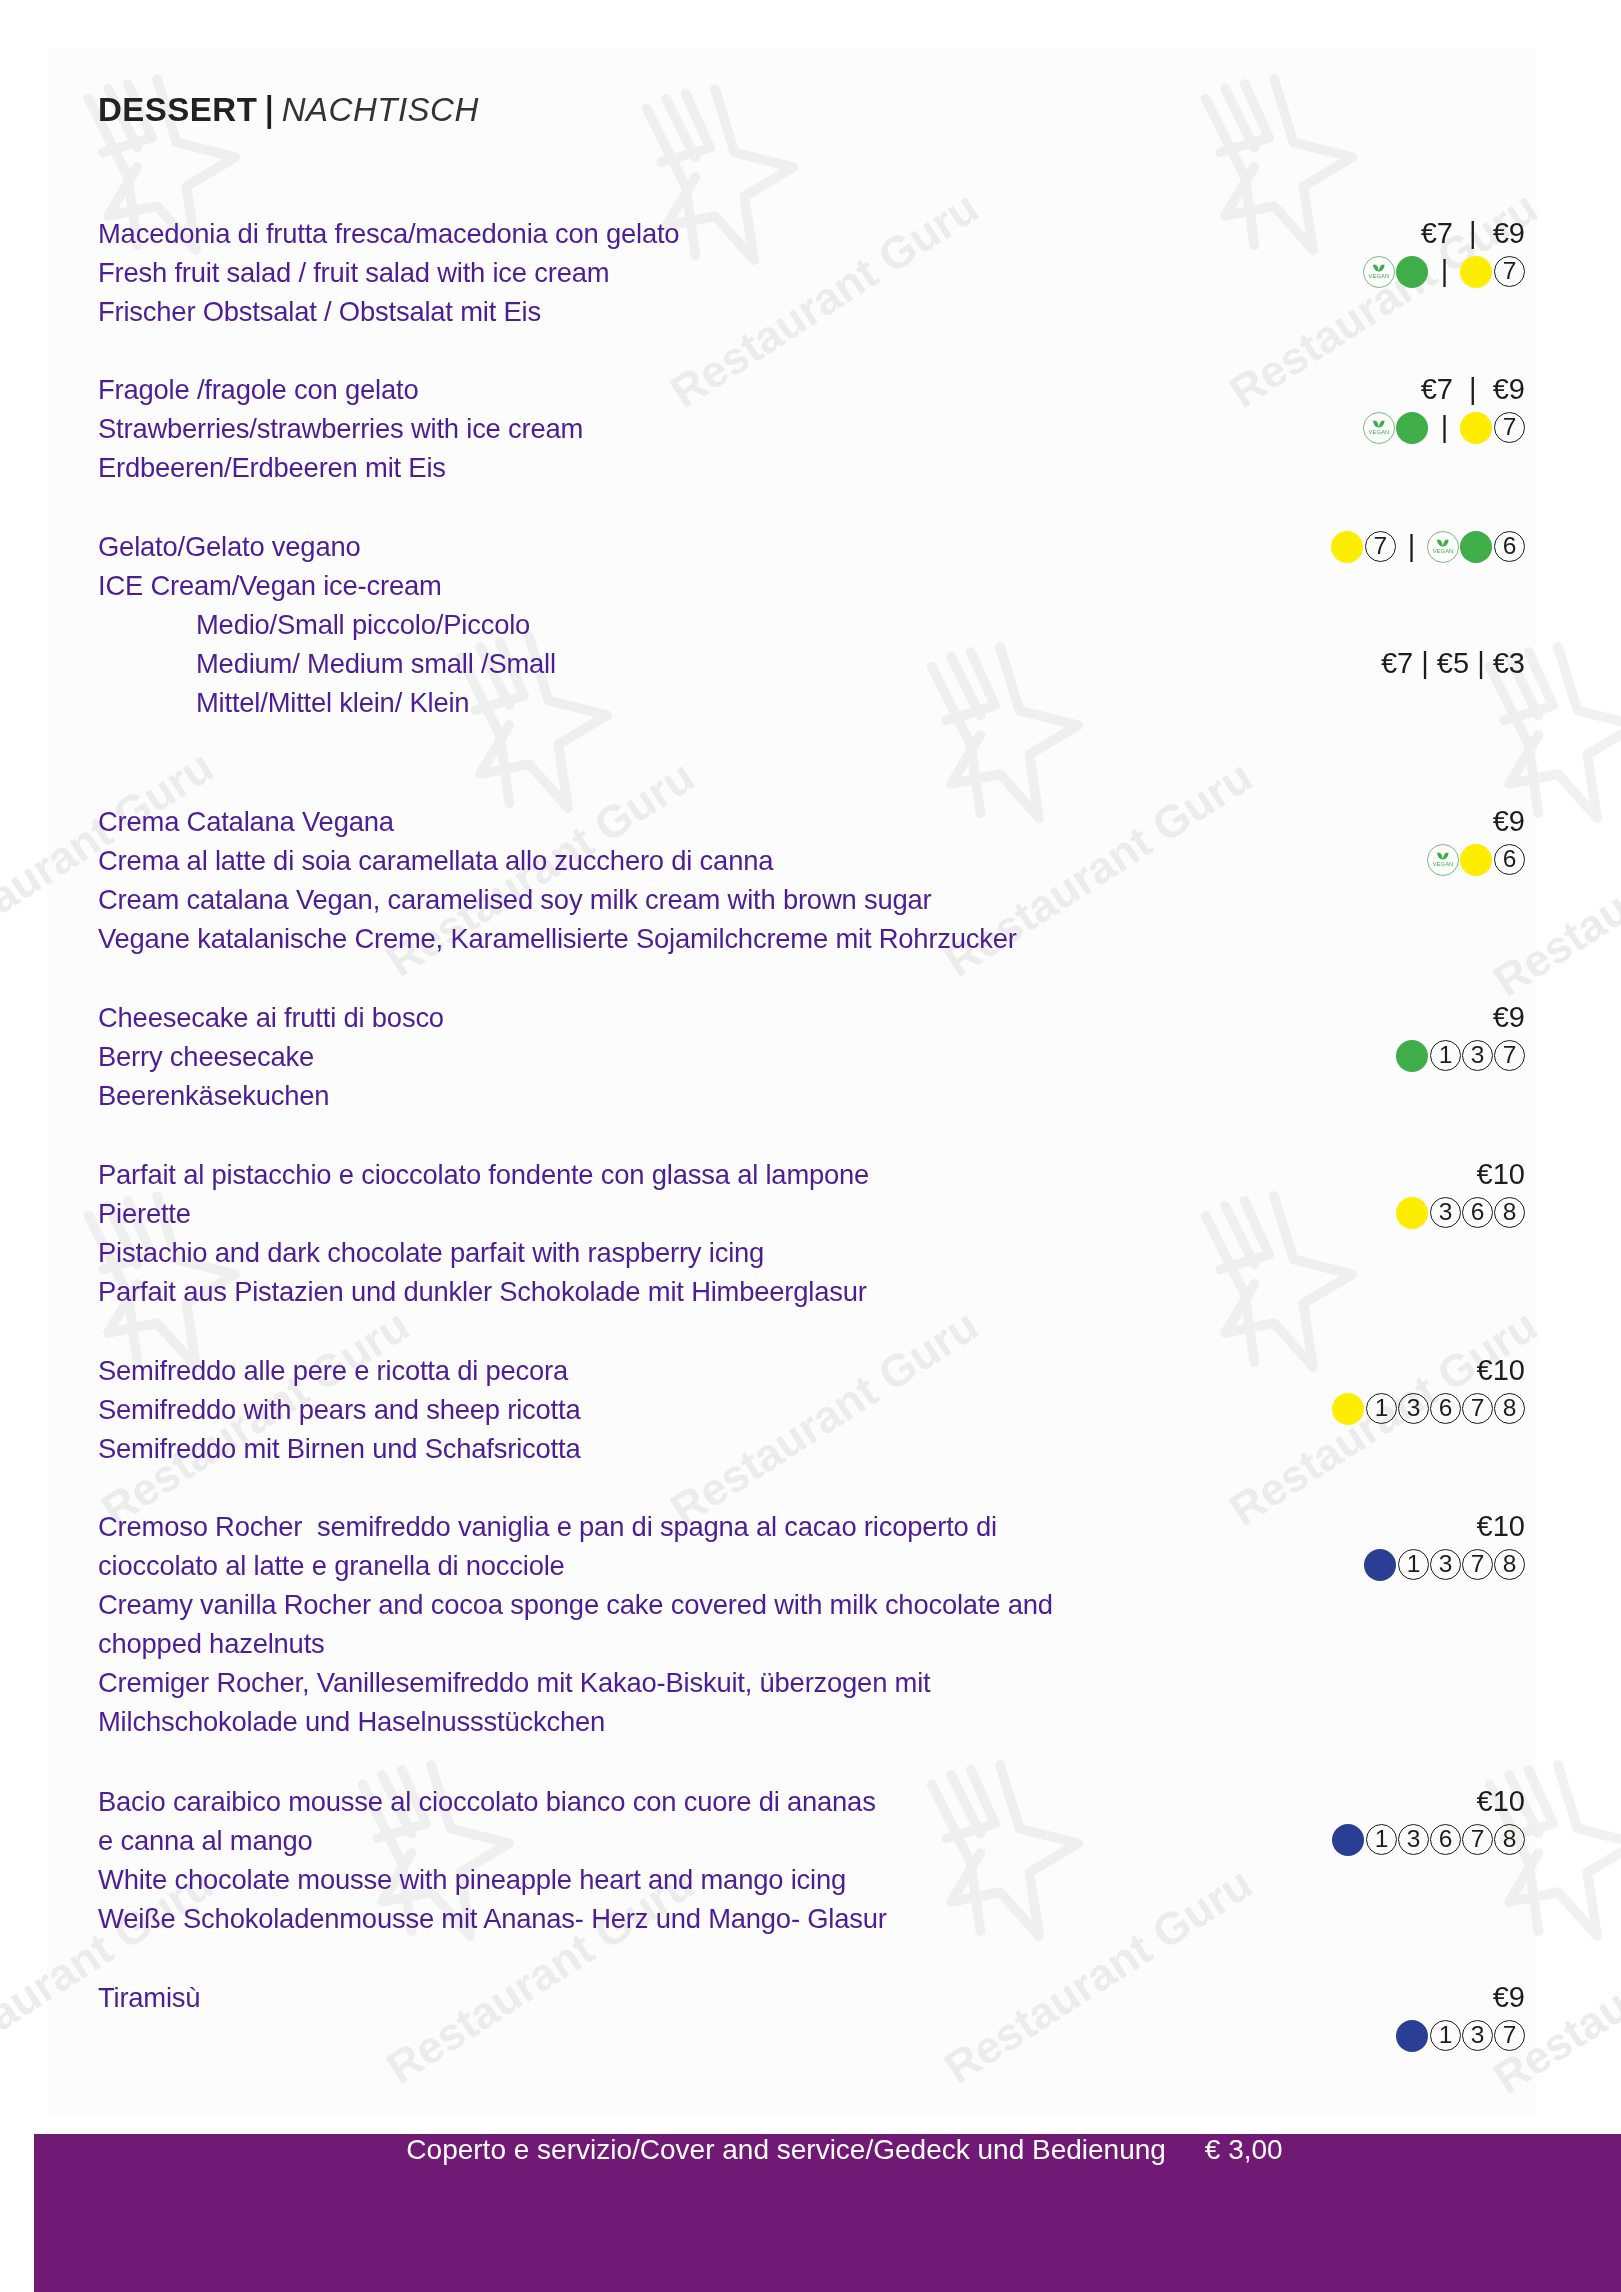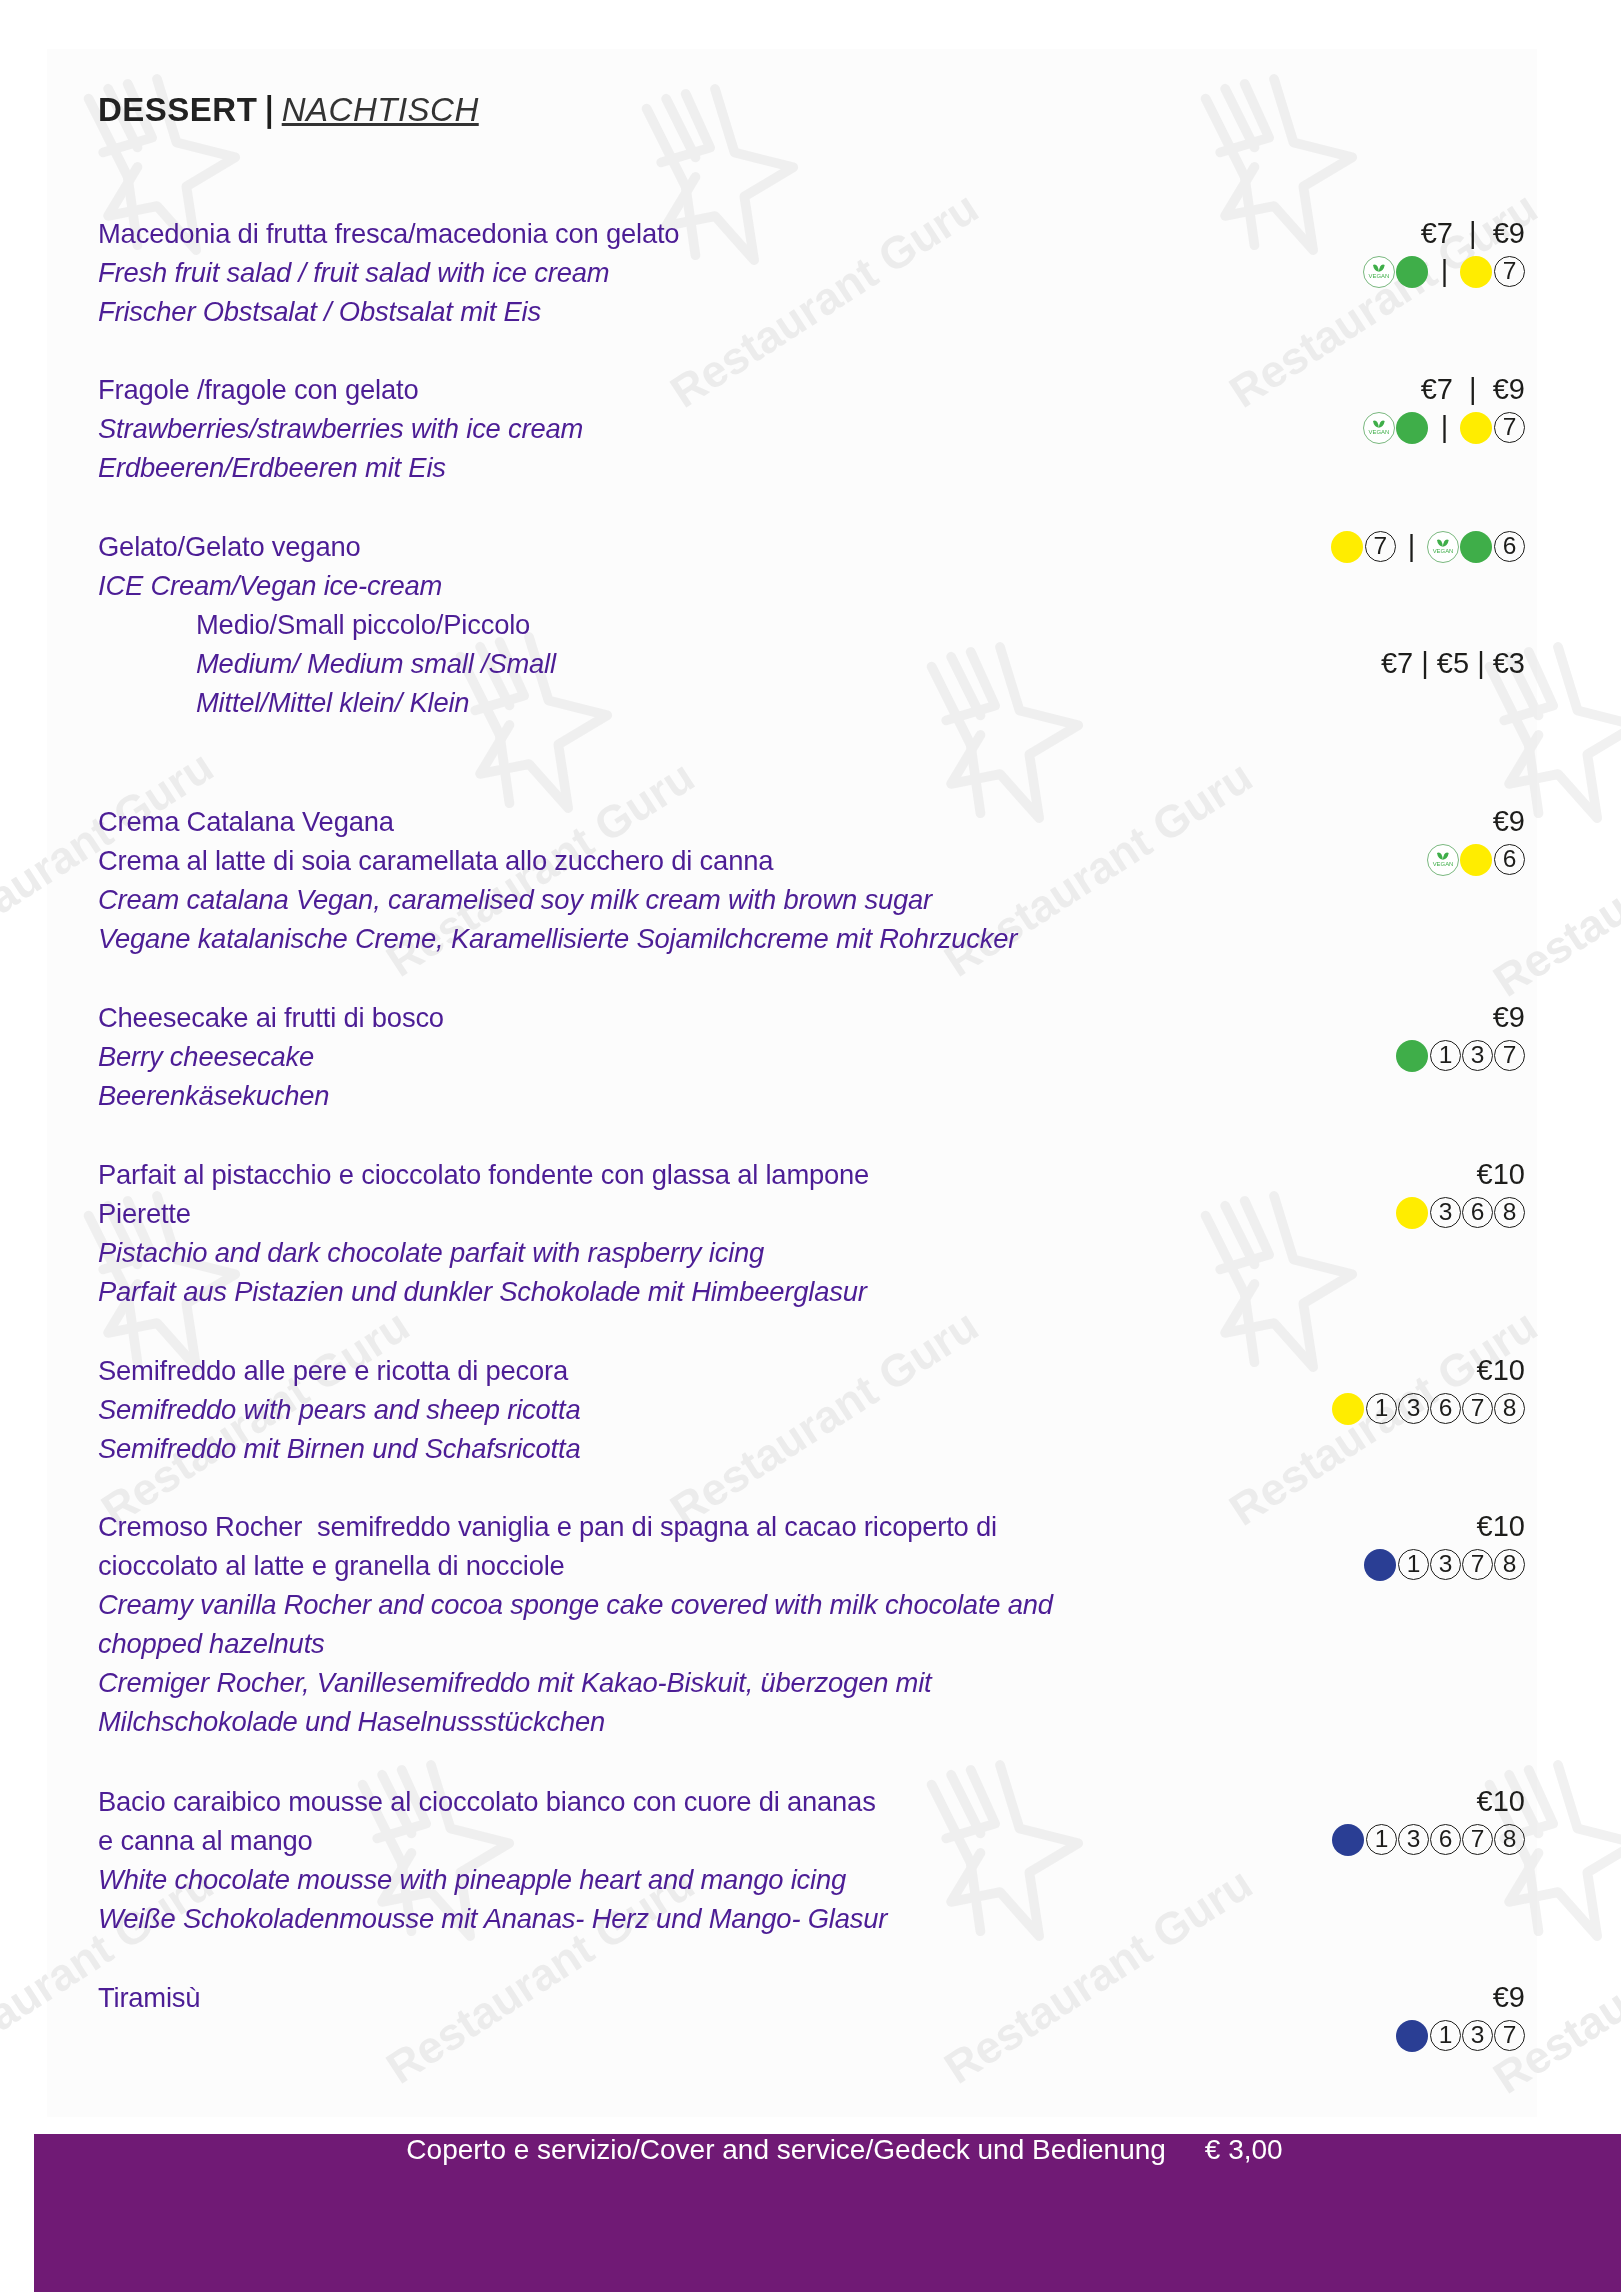--- a/index.html
+++ b/index.html
@@ -23,29 +23,29 @@
     }
     .content {
       position: absolute; left: 98px; top: 0; width: 1427px;
     }
     .heading {
       position: absolute; top: 90px; left: 0; font-size: 33px; letter-spacing: 0.5px;
       font-weight: 300;
     }
     .heading .bold { font-weight: bold; font-family: "Liberation Sans", sans-serif; color: #222; }
     .heading .sep { font-weight: bold; margin: 0 5.9px; }
-    .heading .ital { font-style: italic; font-family: "Liberation Sans", sans-serif; font-weight: normal; color: #333; text-decoration: underline; }
+    .heading .ital { font-style: italic; font-family: "Liberation Sans", sans-serif; font-weight: normal; color: #333; }
 
     .item { position: absolute; left: 0; width: 1427px; }
     .lines { position: absolute; left: 0; top: 0; }
     .line {
       font-family: "Liberation Sans", sans-serif; font-size: 27.4px; line-height: 39px;
       color: #4c1d95; white-space: nowrap; font-weight: normal; letter-spacing: -0.2px;
     }
-    .line.it { font-style: italic; }
+    .line.it { }
     .line.indent { padding-left: 98px; }
     .right {
       position: absolute; right: 0; top: 0; text-align: right;
     }
     .price {
       font-family: "Liberation Sans", sans-serif; font-size: 29px; line-height: 39px;
       color: #1d1d1b; white-space: nowrap;
     }
     .badges {
       display: flex; justify-content: flex-end; align-items: center; height: 37px; gap: 0;

